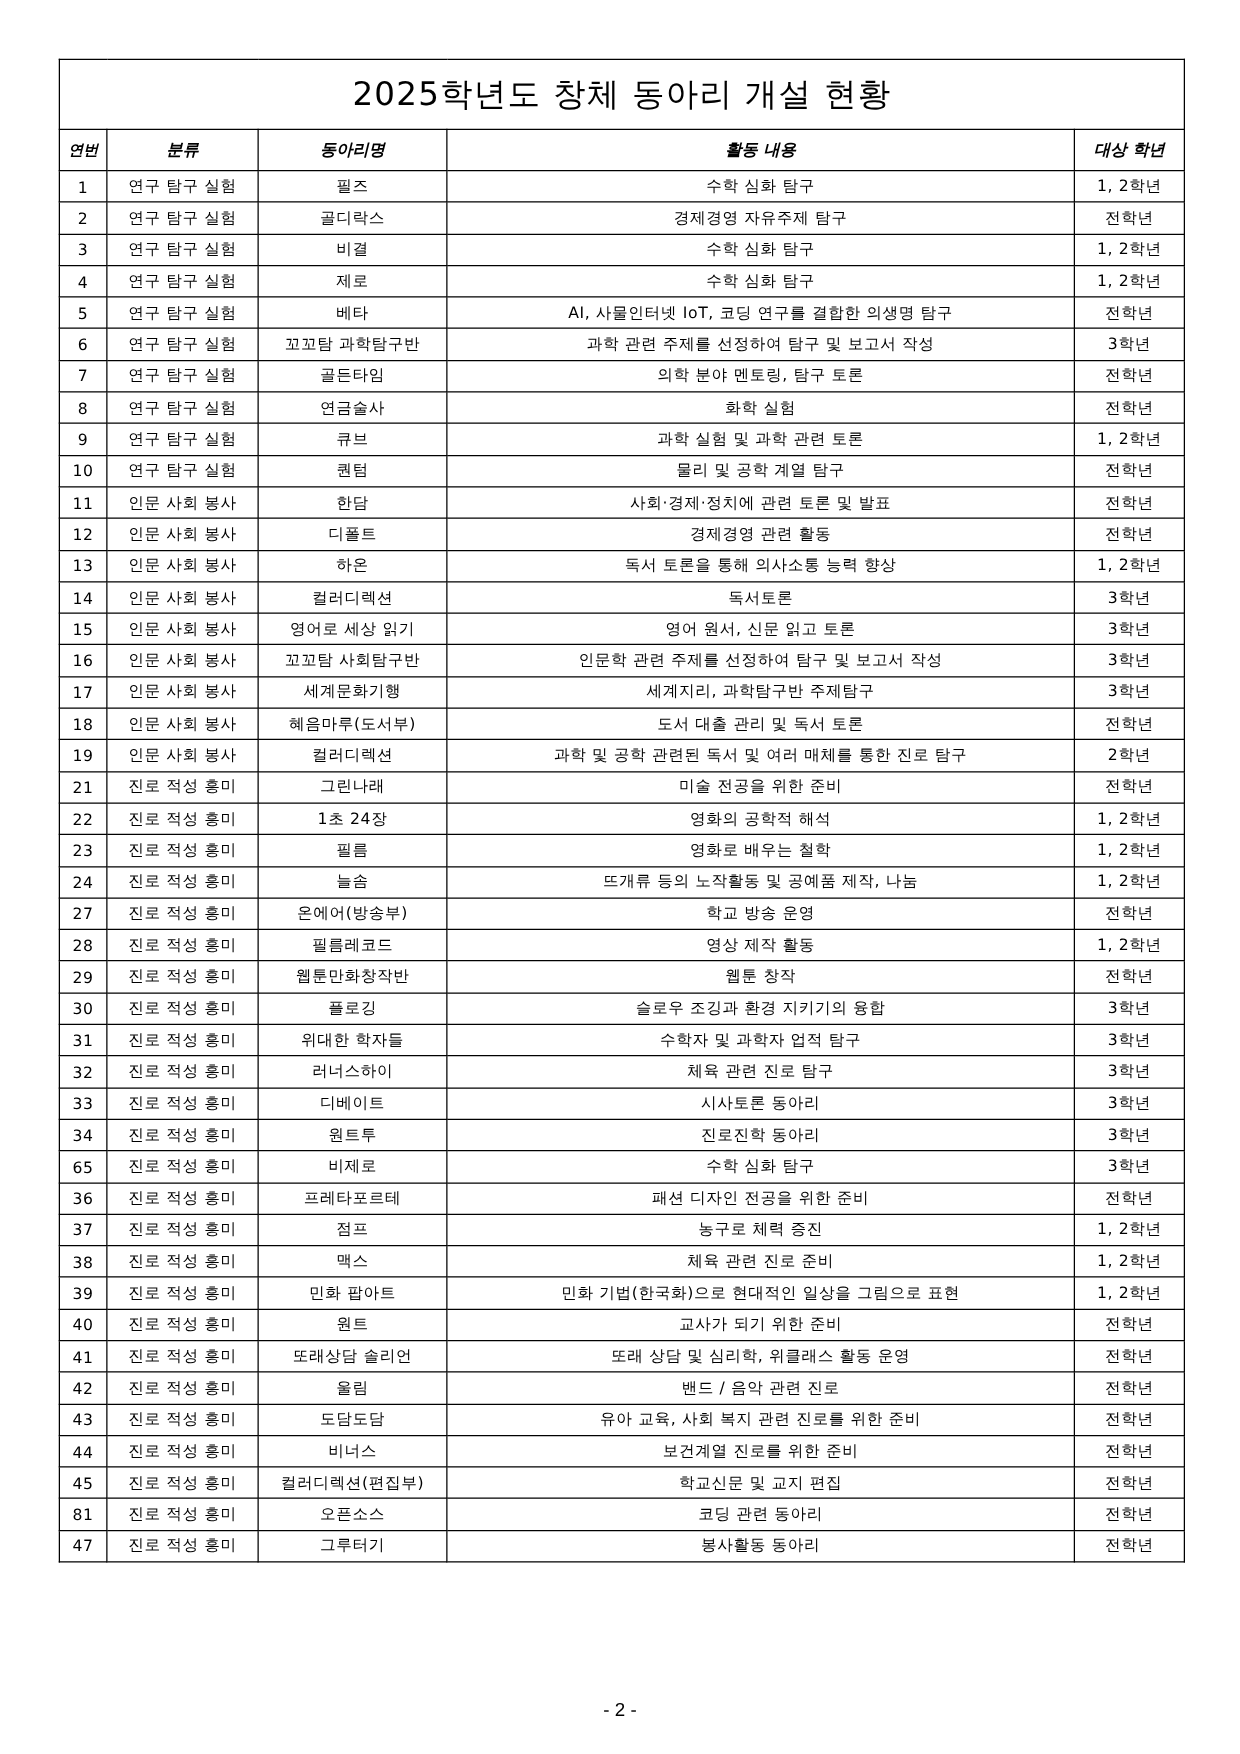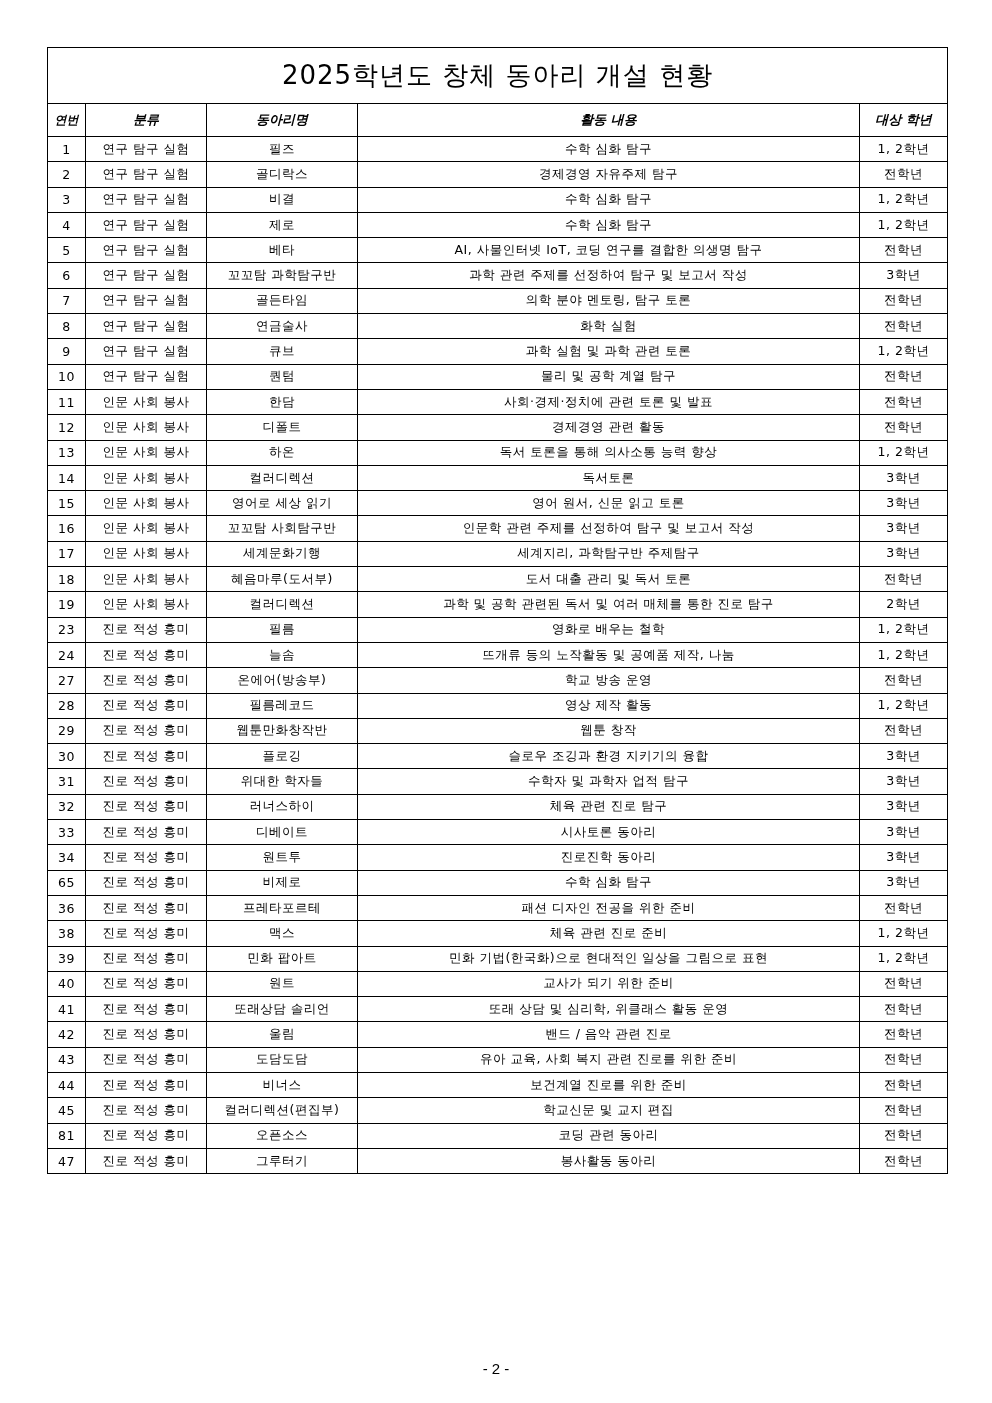--- a/index.html
+++ b/index.html
@@ -165,20 +165,34 @@
           <td>전학년</td>
         </tr>
         <tr>
           <td>19</td>
           <td>인문 사회 봉사</td>
           <td>컬러디렉션</td>
           <td>과학 및 공학 관련된 독서 및 여러 매체를 통한 진로 탐구</td>
           <td>2학년</td>
         </tr>
         <tr>
+          <td>21</td>
+          <td>진로 적성 흥미</td>
+          <td>그린나래</td>
+          <td>미술 전공을 위한 준비</td>
+          <td>전학년</td>
+        </tr>
+        <tr>
+          <td>22</td>
+          <td>진로 적성 흥미</td>
+          <td>1초 24장</td>
+          <td>영화의 공학적 해석</td>
+          <td>1, 2학년</td>
+        </tr>
+        <tr>
           <td>23</td>
           <td>진로 적성 흥미</td>
           <td>필름</td>
           <td>영화로 배우는 철학</td>
           <td>1, 2학년</td>
         </tr>
         <tr>
           <td>24</td>
           <td>진로 적성 흥미</td>
           <td>늘솜</td>
@@ -247,20 +261,27 @@
           <td>비제로</td>
           <td>수학 심화 탐구</td>
           <td>3학년</td>
         </tr>
         <tr>
           <td>36</td>
           <td>진로 적성 흥미</td>
           <td>프레타포르테</td>
           <td>패션 디자인 전공을 위한 준비</td>
           <td>전학년</td>
+        </tr>
+        <tr>
+          <td>37</td>
+          <td>진로 적성 흥미</td>
+          <td>점프</td>
+          <td>농구로 체력 증진</td>
+          <td>1, 2학년</td>
         </tr>
         <tr>
           <td>38</td>
           <td>진로 적성 흥미</td>
           <td>맥스</td>
           <td>체육 관련 진로 준비</td>
           <td>1, 2학년</td>
         </tr>
         <tr>
           <td>39</td>

